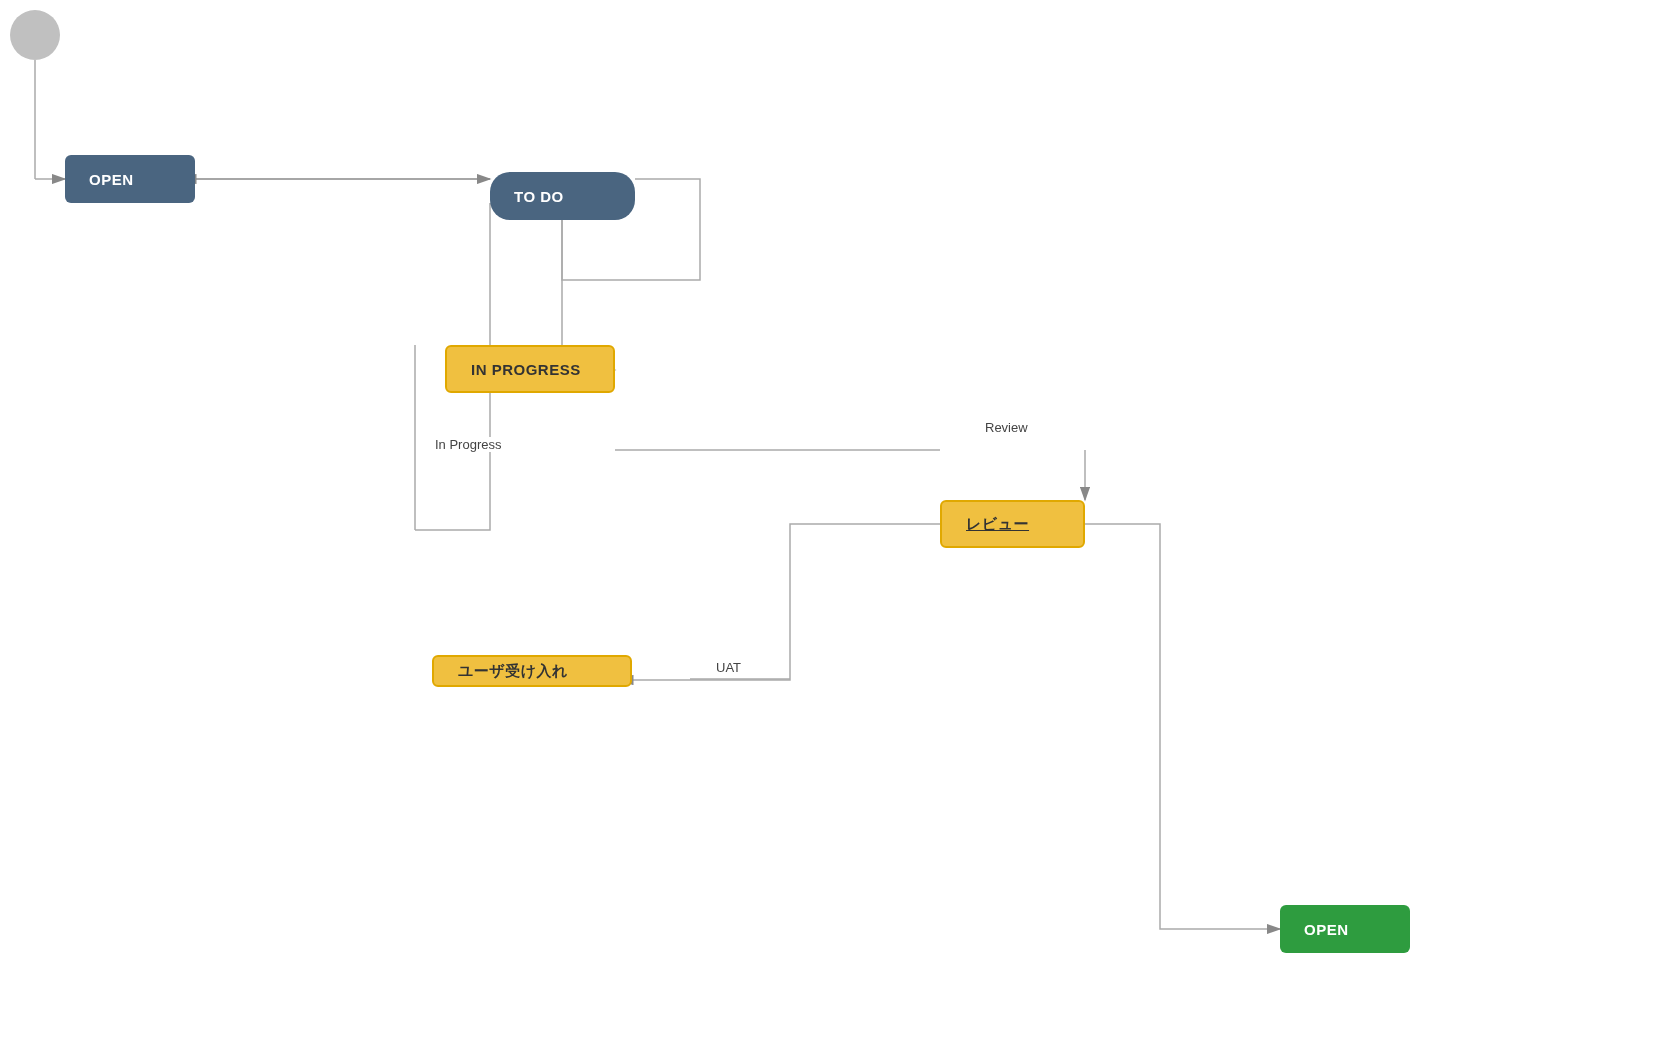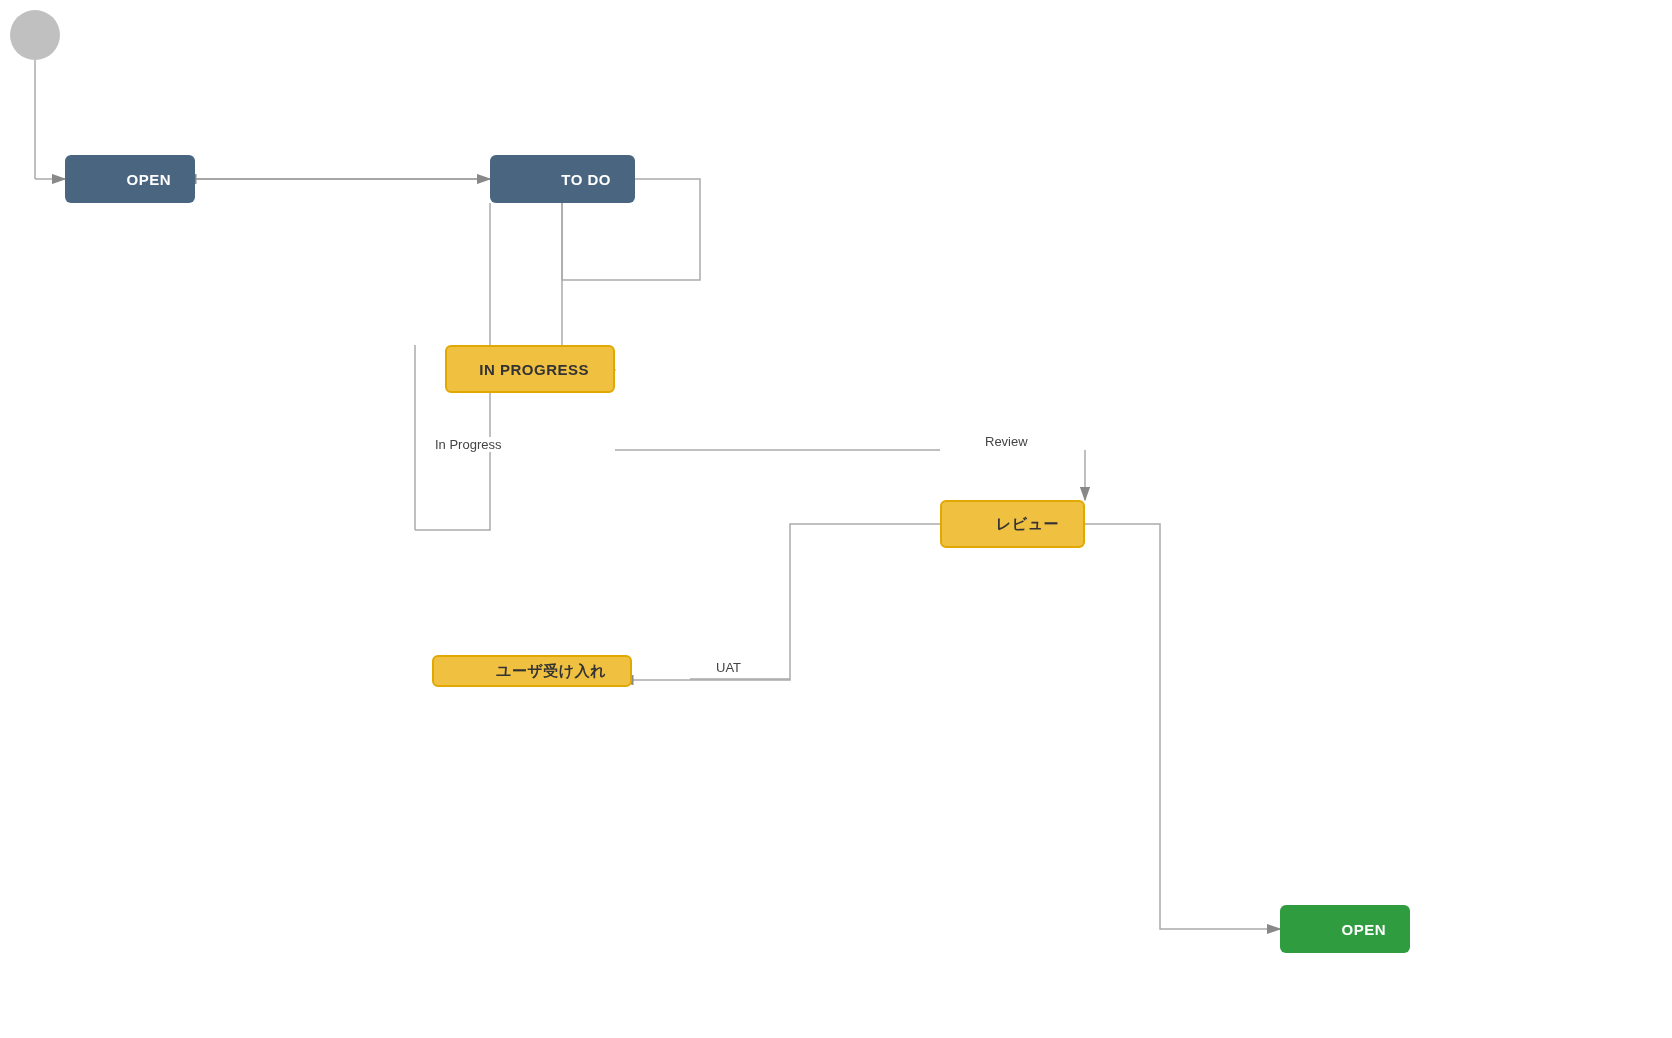--- a/index.html
+++ b/index.html
@@ -14,21 +14,21 @@
     .diagram-container {
       position: relative;
       width: 1672px;
       height: 1038px;
     }
     .node {
       position: absolute;
       border-radius: 6px;
       display: flex;
       align-items: center;
-      justify-content: flex-end;
+      justify-content: flex-start;
       font-weight: 700;
       font-size: 15px;
       letter-spacing: 0.5px;
       white-space: nowrap;
       padding: 12px 24px;
     }
     .node-dark-blue {
       background-color: #4a6580;
       color: #ffffff;
     }
@@ -107,37 +107,37 @@
     <path d="M 635 179 L 700 179 L 700 280 L 562 280 L 562 203" stroke="#aaa" stroke-width="1.5" fill="none"></path>
 
   </svg>
 
   <div class="node-circle" style="left: 10px; top: 10px;"></div>
 
   <div class="node node-dark-blue" style="left: 65px; top: 155px; width: 130px; height: 48px;">
     <span>OPEN</span>
   </div>
 
-  <div class="node node-dark-blue" style="left: 490px; top: 155px; width: 145px; height: 48px;">
+  <div class="node node-dark-blue" style="left: 490px; top: 172px; width: 145px; height: 48px; border-radius: 20px;">
     <span>TO DO</span>
   </div>
 
   <div class="node node-yellow" style="left: 445px; top: 345px; width: 170px; height: 48px;">
     <span>IN PROGRESS</span>
   </div>
 
   <div class="edge-label" style="left: 435px; top: 437px;">
     <span>In Progress</span>
   </div>
 
-  <div class="edge-label" style="left: 985px; top: 434px;">
+  <div class="edge-label" style="left: 985px; top: 420px;">
     <span>Review</span>
   </div>
 
-  <div class="node node-yellow" style="left: 940px; top: 500px; width: 145px; height: 48px;">
+  <div class="node node-yellow" style="left: 940px; top: 500px; width: 145px; height: 48px; text-decoration: underline;">
     <span>レビュー</span>
   </div>
 
   <div class="edge-label" style="left: 716px; top: 660px;">
     <span>UAT</span>
   </div>
 
   <div class="node node-yellow" style="left: 420px; top: 655px; width: 200px; height: 32px; margin-left: 12px;">
     <span>ユーザ受け入れ</span>
   </div>

